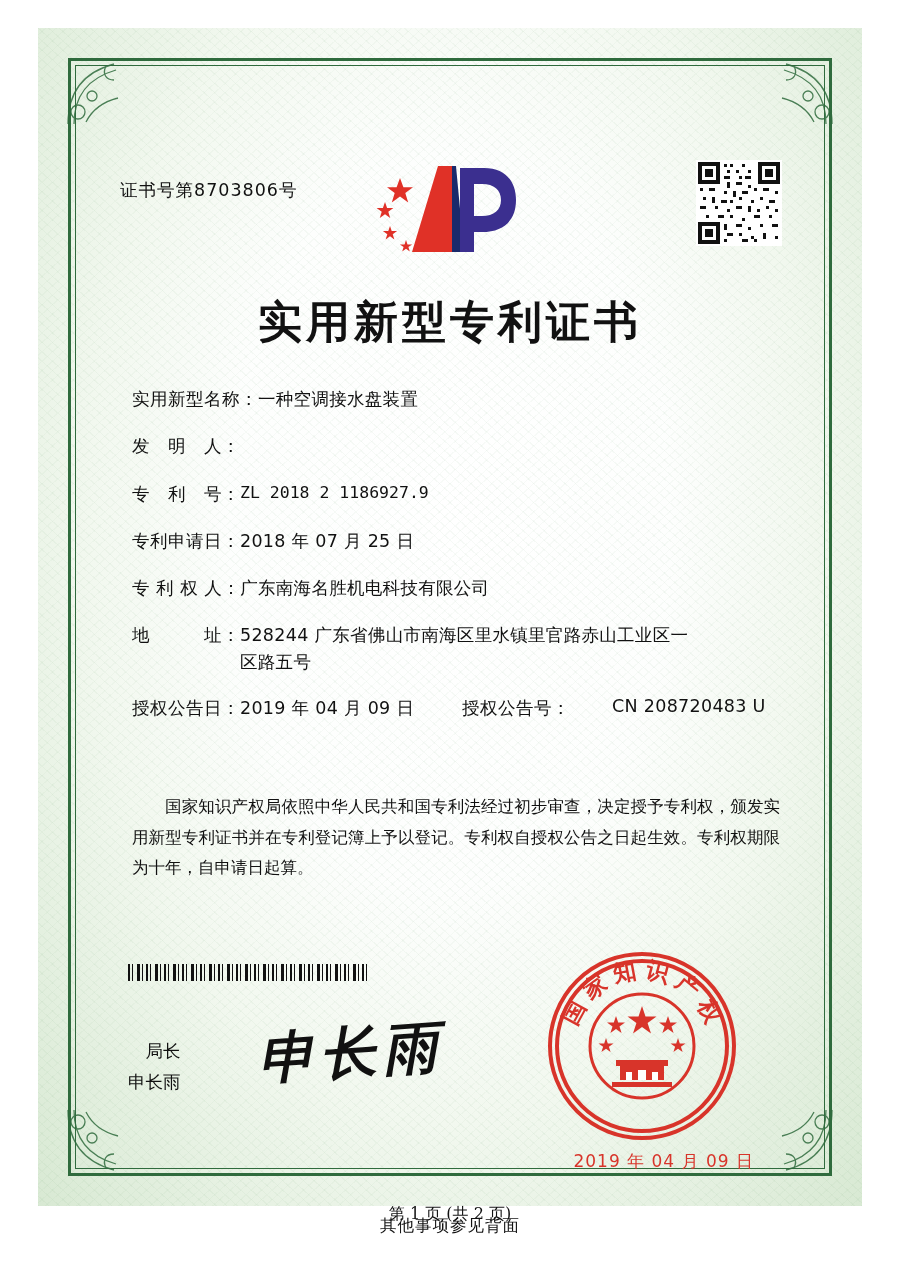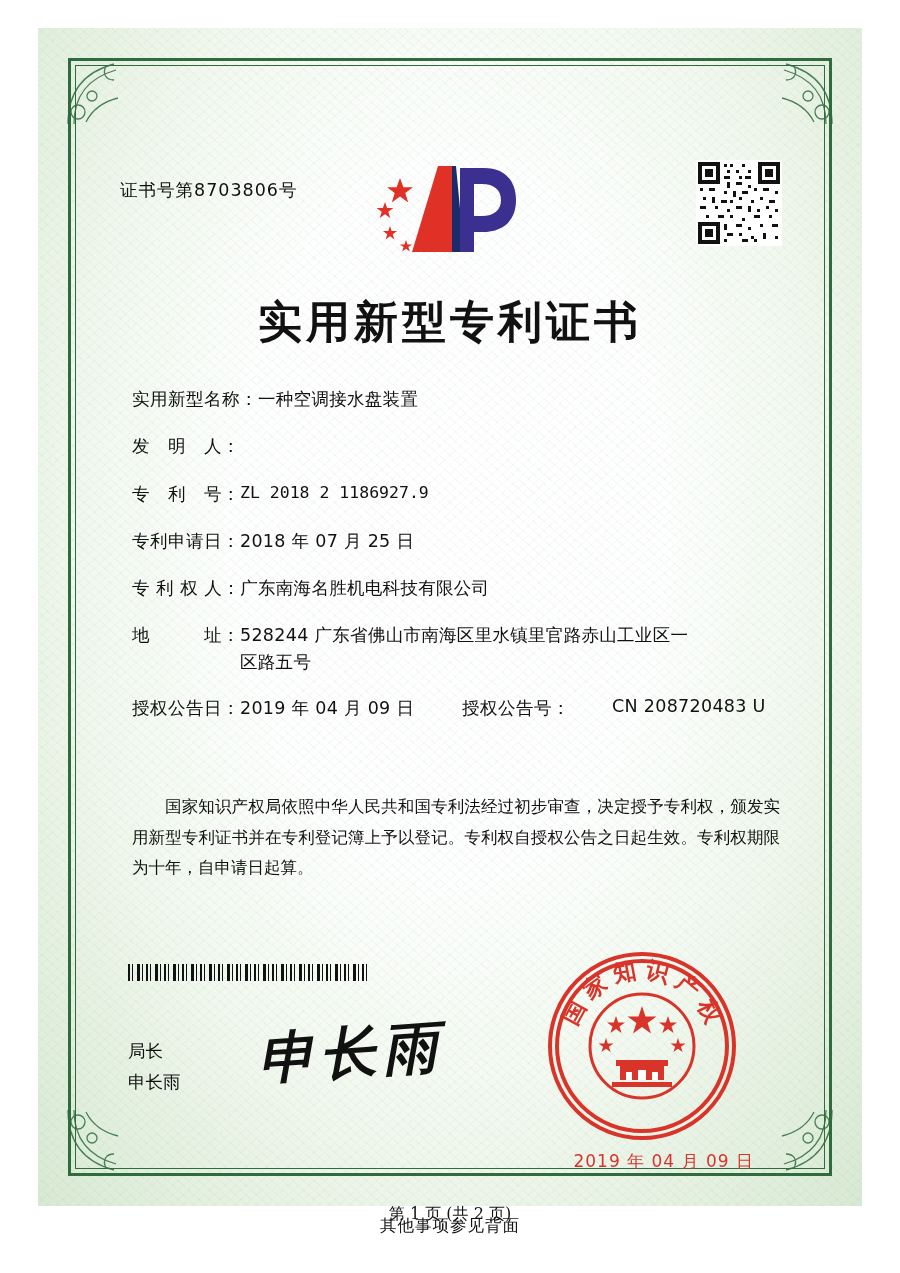--- a/index.html
+++ b/index.html
@@ -204,20 +204,21 @@
   }
 
   
   .sig-label {
     position: absolute;
     left: 20px;
     top: 938px;
     font-size: 17.5px;
     line-height: 1.75;
     color: #111;
+    text-align: right;
   }
   .sig-script {
     position: absolute;
     left: 150px;
     top: 918px;
     font-size: 56px;
     font-family: "DejaVu Serif", "Liberation Serif", serif;
     font-style: italic;
     font-weight: bold;
     color: #111;

